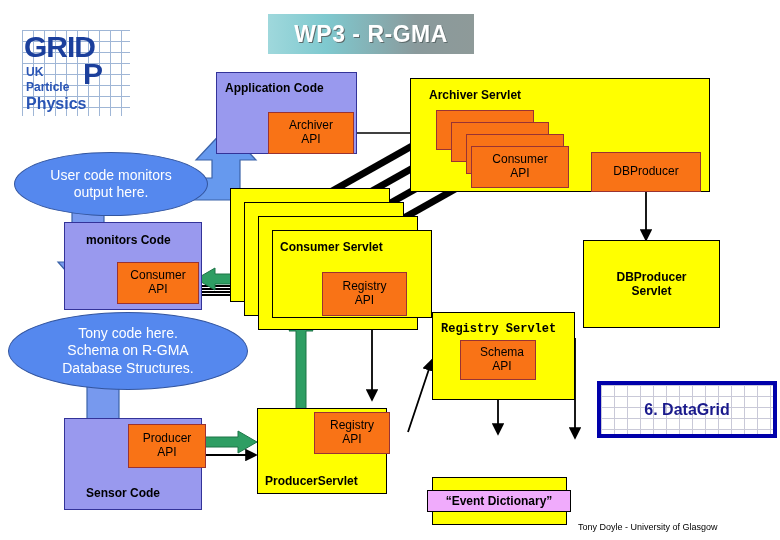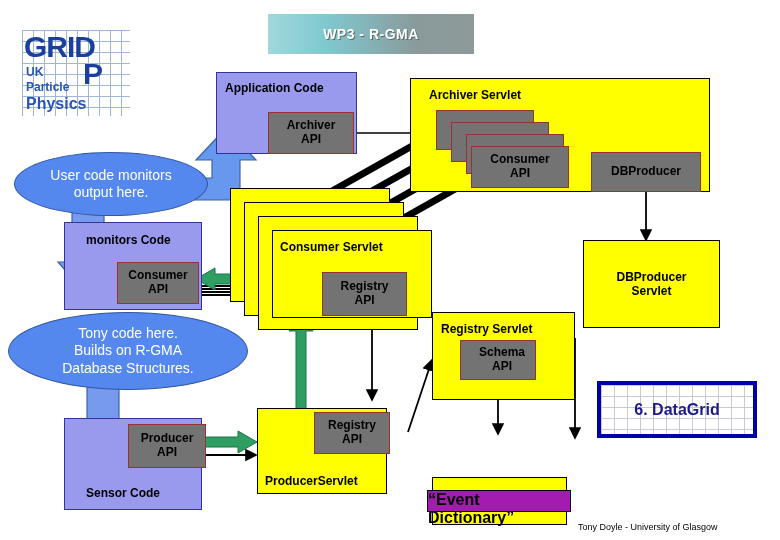--- a/index.html
+++ b/index.html
@@ -20,21 +20,21 @@
   .abs { position: absolute; }
 
   
   #title-bar {
     left: 268px; top: 14px; width: 206px; height: 40px;
     background: linear-gradient(to right, #9fd8dc 0%, #7fc9cf 28%, #8a9a9c 72%, #8e9a99 100%);
   }
   #title-text {
     left: 268px; top: 14px; width: 206px; height: 40px;
     display: flex; align-items: center; justify-content: center;
-    font-size: 14px; font-weight: bold; color: #ffffff;
+    font-size: 23px; font-weight: bold; color: #ffffff;
     text-shadow: 1px 1px 0 #5d6b6c;
     letter-spacing: 0.5px;
   }
 
   
   #logo {
     left: 22px; top: 30px; width: 108px; height: 86px;
   }
   #logo-grid {
     position: absolute; inset: 0;
@@ -58,50 +58,50 @@
     background: #ffff00;
     border: 1px solid #000000;
     box-sizing: border-box;
   }
   .purplebox {
     background: #9999ee;
     border: 1px solid #333399;
     box-sizing: border-box;
   }
   .redbox {
-    background: #737373;
+    background: #f97316;
     border: 1px solid #993333;
     box-sizing: border-box;
     display: flex; align-items: center; justify-content: center;
     text-align: center;
-    color: #000000; font-weight: bold; font-size: 12px; line-height: 1.15;
+    color: #000000; font-weight: normal; font-size: 12px; line-height: 1.15;
   }
   .boxlabel {
     position: absolute;
     color: #000000; font-weight: bold; font-size: 12px;
     white-space: nowrap;
   }
   .ellipse {
     background: #5588ee;
     border: 1px solid #33559e;
     border-radius: 50%;
     display: flex; flex-direction: column; align-items: center; justify-content: center;
     color: #ffffff; font-size: 14px; line-height: 1.25; text-align: center;
   }
   .lightyellow {
-    background: #a21caf;
+    background: #f0abfc;
     border: 1px solid #000000;
     box-sizing: border-box;
-    display: flex; align-items: flex-start; justify-content: center;
-    color: #000000; font-weight: bold; font-size: 16px;
+    display: flex; align-items: center; justify-content: center;
+    color: #000000; font-weight: bold; font-size: 12px;
   }
 
   
   #datagrid {
-    left: 597px; top: 381px; width: 160px; height: 57px;
+    left: 597px; top: 381px; width: 180px; height: 57px;
     border: 4px solid #0000aa;
     background: #ffffff;
     box-sizing: border-box;
   }
   #datagrid-grid {
     position: absolute; inset: 0;
     background-image:
       linear-gradient(to right, #c9c9d8 1px, transparent 1px),
       linear-gradient(to bottom, #c9c9d8 1px, transparent 1px);
     background-size: 13px 11px;
@@ -287,26 +287,26 @@
   <div class="abs boxlabel" style="left:280px; top:240px;">Consumer Servlet</div>
   <div class="abs redbox" style="left:322px; top:272px; width:85px; height:44px;">
     <div>
       <div>Registry</div>
       <div>API</div>
     </div>
   </div>
 
   <div class="abs ellipse" style="left:8px; top:312px; width:238px; height:76px;">
     <div>Tony code here.</div>
-    <div>Builds on R-GMA</div>
+    <div>Schema on R-GMA</div>
     <div>Database Structures.</div>
   </div>
 
   <div class="abs yellowbox" style="left:432px; top:312px; width:143px; height:88px;"></div>
-  <div class="abs boxlabel" style="left:441px; top:322px;">Registry Servlet</div>
+  <div class="abs boxlabel" style="left:441px; top:322px;font-family:Liberation Mono, monospace;">Registry Servlet</div>
   <div class="abs redbox" style="left:460px; top:340px; width:76px; height:40px;padding-left:8px;">
     <div>
       <div>Schema</div>
       <div>API</div>
     </div>
   </div>
 
   <div class="abs yellowbox" style="left:257px; top:408px; width:130px; height:86px;"></div>
   <div class="abs boxlabel" style="left:265px; top:474px;">ProducerServlet</div>
   <div class="abs redbox" style="left:314px; top:412px; width:76px; height:42px;">

